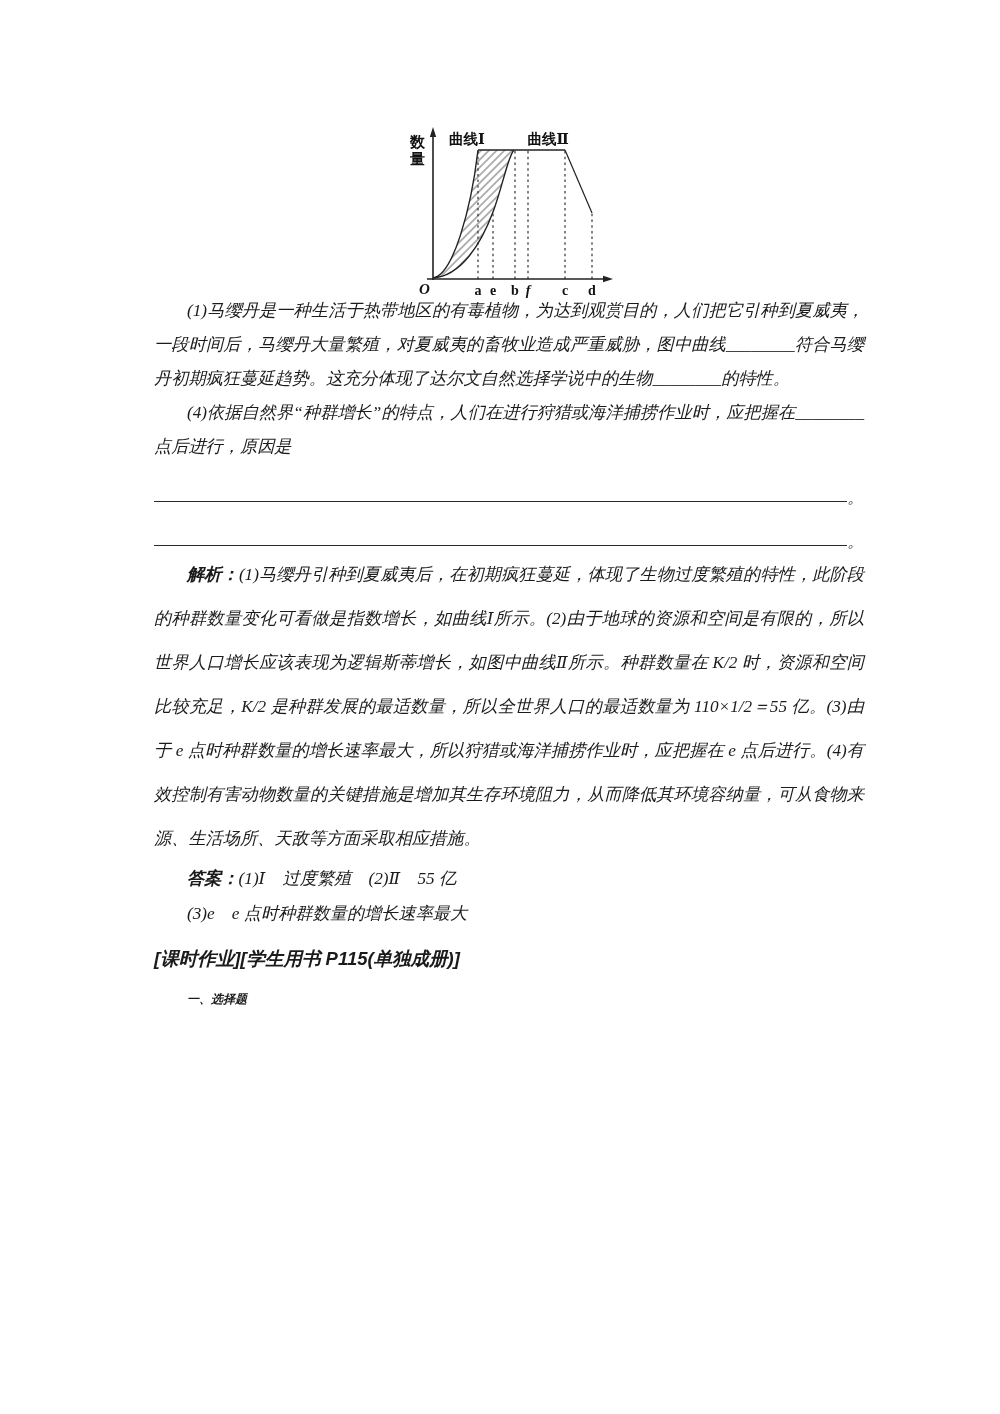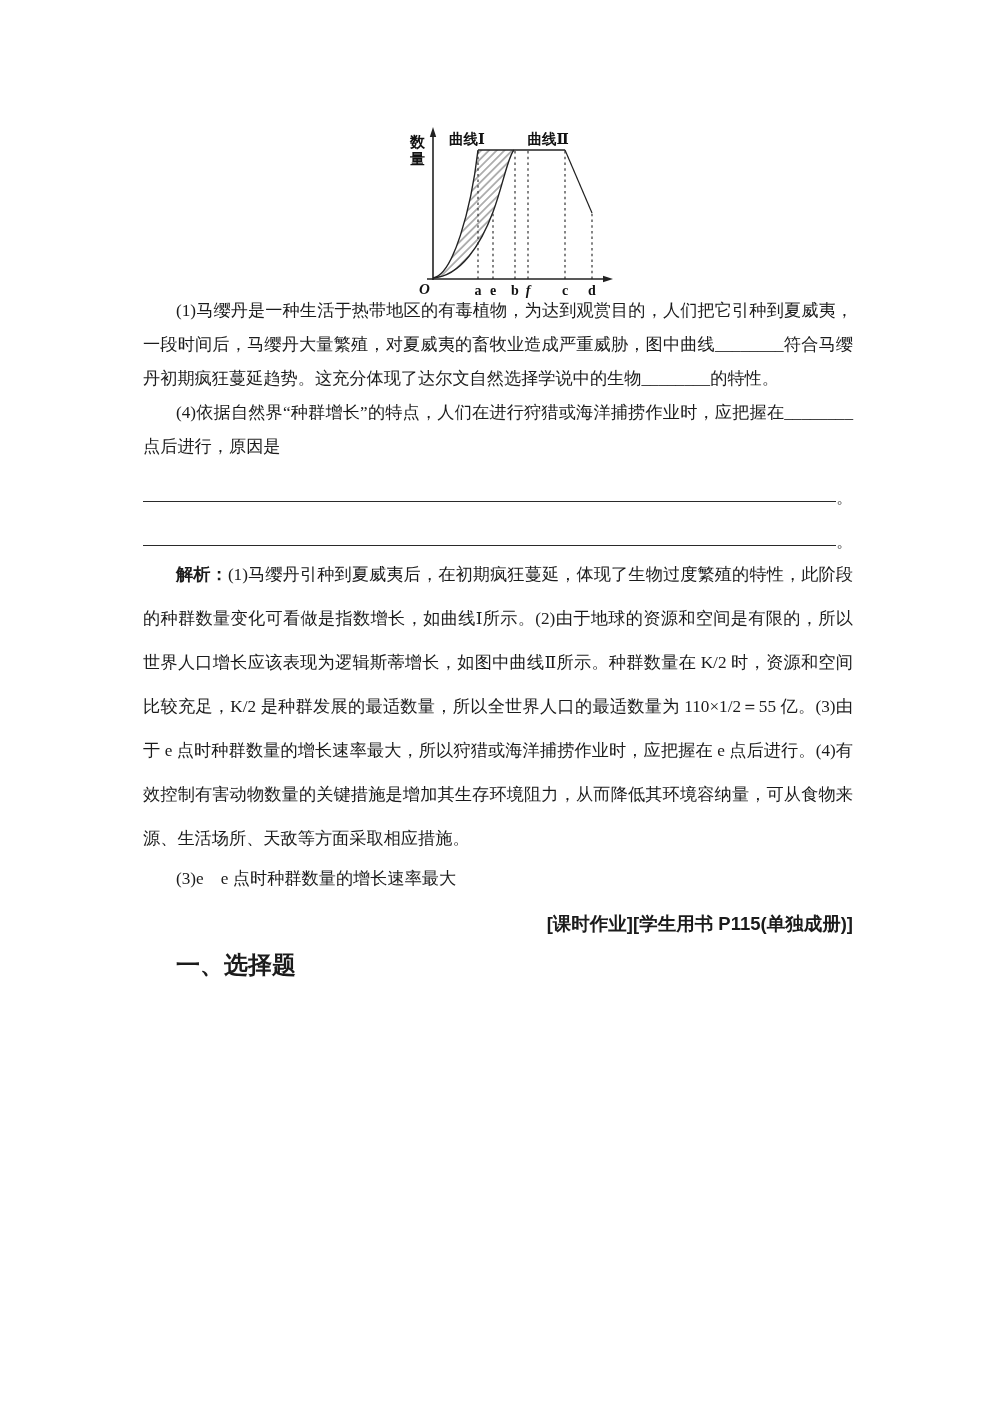--- a/index.html
+++ b/index.html
@@ -13,36 +13,36 @@
   
   .figure { position:absolute; left:393px; top:118px; width:235px; height:185px; }
   .figure text { fill:#111; }
   .dash { stroke:#222; stroke-width:1.1; stroke-dasharray:2.5,3.2; fill:none; }
   .solid { stroke:#222; fill:none; }
   .axlab { font-size:15px; font-weight:bold; }
   .curvelab { font-size:14.5px; font-weight:600; }
   .ptlab { font-size:14px; font-weight:bold; }
 
   
-  .content { position:absolute; left:143px; top:294px; width:710px; font-size:17.2px; }
+  .content { position:absolute; left:154px; top:294px; width:710px; font-size:17.2px;font-style:italic; }
   .content p { margin:0; text-align:justify; }
   .q   { line-height:34px; text-indent:33px; }
   .ana { line-height:44px; text-indent:33px; }
   .ansline { line-height:35px; text-indent:33px; }
   .lbl { font-family:"Liberation Sans","DejaVu Sans",sans-serif; font-weight:bold;margin-top:42px; }
   .rule { display:flex; align-items:flex-end; height:44px; }
   .rule .bar { flex:1 1 auto; height:0; border-bottom:1.4px solid #2a2a2a; margin-bottom:6px; }
   .rule .end { font-size:17px; line-height:20px; }
   .center-header {
-    text-align:right; font-family:"Liberation Sans","DejaVu Sans",sans-serif;
+    text-align:left; font-family:"Liberation Sans","DejaVu Sans",sans-serif;
     font-weight:bold; font-size:18.5px; line-height:40px; margin-top:8px;
   }
   .section {
     font-family:"Liberation Sans","DejaVu Sans",sans-serif; font-weight:bold;
-    text-indent:33px; line-height:41px; font-size:24px;
+    text-indent:33px; line-height:41px; font-size:12px;
   }
   .qnum { line-height:40px; }
 </style>
 </head>
 <body>
 
 <div class="page">
 
   <svg class="figure" viewBox="0 0 235 185" xmlns="http://www.w3.org/2000/svg">
     <defs>
@@ -94,20 +94,21 @@
     </div>
 
 
     <div class="rule">
       <span class="bar"></span>
         <span class="end">。</span>
     </div>
 
     <p class="ana"><b class="lbl">解析：</b><span>(1)马缨丹引种到夏威夷后，在初期疯狂蔓延，体现了生物过度繁殖的特性，此阶段的种群数量变化可看做是指数增长，如曲线Ⅰ所示。(2)由于地球的资源和空间是有限的，所以世界人口增长应该表现为逻辑斯蒂增长，如图中曲线Ⅱ所示。种群数量在 K/2 时，资源和空间比较充足，K/2 是种群发展的最适数量，所以全世界人口的最适数量为 110×1/2＝55 亿。(3)由于 e 点时种群数量的增长速率最大，所以狩猎或海洋捕捞作业时，应把握在 e 点后进行。(4)有效控制有害动物数量的关键措施是增加其生存环境阻力，从而降低其环境容纳量，可从食物来源、生活场所、天敌等方面采取相应措施。</span></p>
 
+    <p class="ansline"><b class="lbl">答案：</b><span>(1)Ⅰ　过度繁殖　(2)Ⅱ　55 亿</span></p>
     <p class="ansline">(3)e　e 点时种群数量的增长速率最大</p>
 
     <div class="center-header">[课时作业][学生用书 P115(单独成册)]</div>
 
     <p class="section">一、选择题</p>
 
   </div>
 </div>
 
 </body></html>

